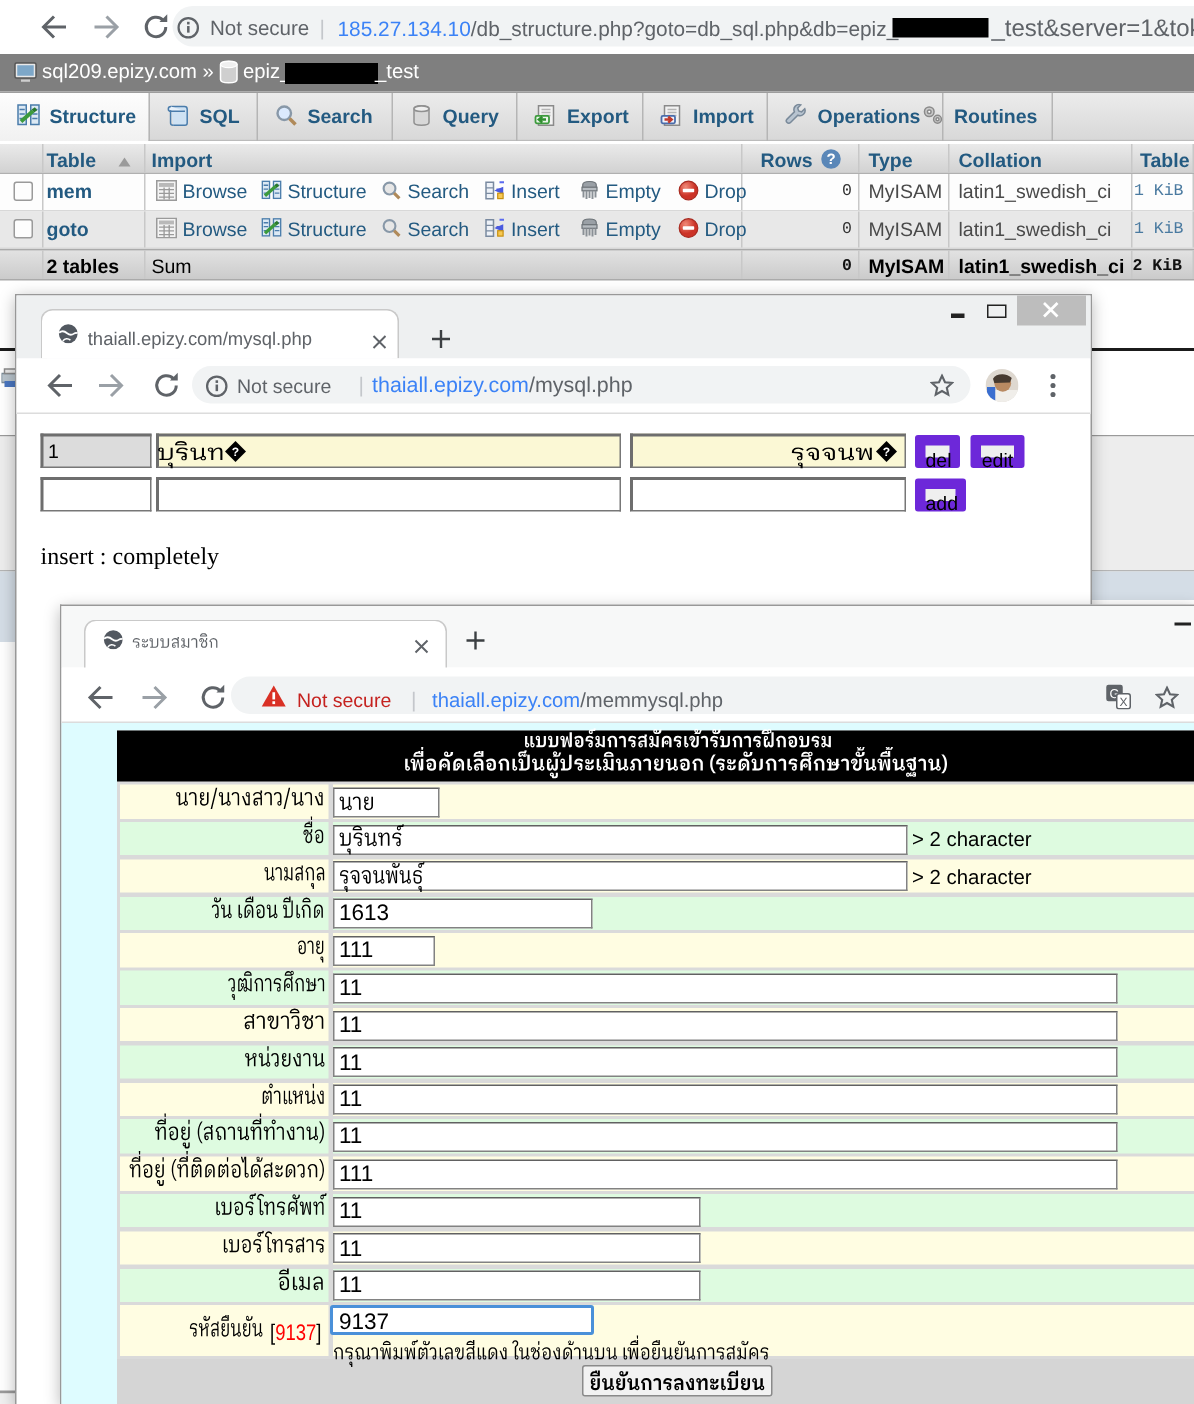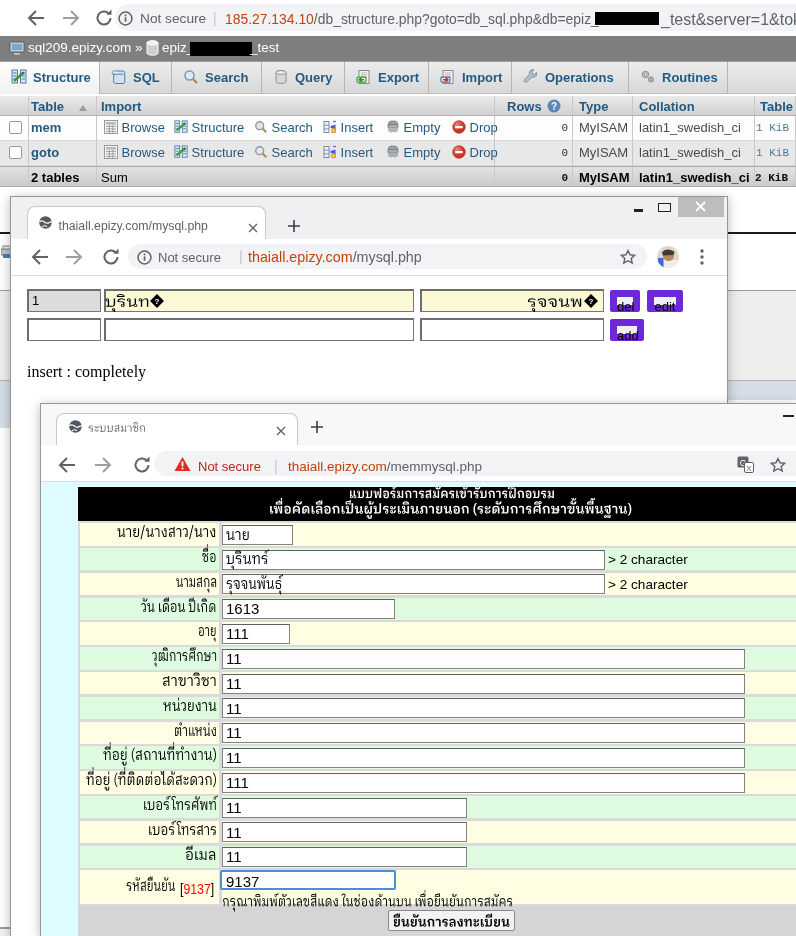--- a/index.html
+++ b/index.html
@@ -16,21 +16,21 @@
 .alink{color:#235a81;font-size:13px;white-space:nowrap}
 .tname{color:#235a81;font-weight:bold;font-size:13px}
 .mono{font-family:"Liberation Mono",monospace;font-size:11px}
 .win{position:absolute;background:#fff;border:1px solid #989898;box-shadow:0 2px 10px rgba(0,0,0,.28)}
 .tabstrip{position:absolute;left:0;top:0;width:100%;background:#eef0f1}
 .ctab{position:absolute;background:#fff;border:1px solid #c9c9c9;border-bottom:none;border-radius:8px 8px 0 0}
 .tabtitle{position:absolute;font-size:12px;color:#5f6368;white-space:nowrap}
 .toolbar{position:absolute;left:0;width:100%;background:#fff;border-bottom:1px solid #dcdcdc}
 .pill{position:absolute;background:#f1f3f4;border-radius:13px}
 .nsec{font-size:13px;color:#5f6368;white-space:nowrap}
-.urld{color:#c2410c}.urlg{color:#5f6368}
+.urld{color:#3b82f6}.urlg{color:#5f6368}
 .inp2{position:absolute;border:1px solid #777;border-top:2px solid #6e6e6e;border-left:2px solid #6e6e6e;background:#fff;font-size:13px;line-height:19px;padding:0 3px;white-space:nowrap;overflow:hidden}
 .btn2{position:absolute;background:#efefef;border:7px solid #6d28d9;border-radius:2px;font-size:13px;text-align:center;color:#000}
 .w3bg{position:absolute;background:#defcff}
 .ftable{position:absolute;background:#dadada}
 .finp{position:absolute;background:#fff;border:1px solid #828282;border-top:1px solid #616161}
 .fnum{font-size:15px;color:#000}
 </style></head><body>
 <div class="page">
     <svg class="abs" style="left:26px;top:8px" width="20" height="20" viewBox="0 0 20 20">
 <g stroke="#5f6368" stroke-width="2" fill="none">
@@ -106,21 +106,21 @@
     </svg>Export</div>
 <div class="ptab" style="left:429px;top:62px;width:83px;padding-left:11px"><svg class="ic" width="16" height="16" viewBox="0 0 16 16">
       <rect x="3" y="1.5" width="10" height="13" fill="#f2f2f2" stroke="#8a8a8a" stroke-width="1"></rect>
       <path d="M5 4h6M5 6h6M5 8h6" stroke="#b5b5b5" stroke-width="1"></path>
       <rect x="1" y="8.2" width="9" height="5" rx="1" fill="#eef2fb" stroke="#4a6cab" stroke-width="1.2"></rect>
       <path d="M3 10.7h4.5M5.5 8.7l2.3 2-2.3 2" stroke="#c0392b" stroke-width="1.6" fill="none"></path>
     </svg>Import</div>
 <div class="ptab" style="left:512px;top:62px;width:117px;padding-left:11px"><svg class="ic" width="16" height="16" viewBox="0 0 16 16">
       <path d="M13.5 3.5a3.4 3.4 0 0 1-4.6 4.3L4 12.7a1.6 1.6 0 0 1-2.3-2.3L6.6 5.5a3.4 3.4 0 0 1 4.3-4.6L8.8 3l.6 2 2 .6z" fill="#b8c4d0" stroke="#7a8a9a" stroke-width="1"></path>
     </svg>Operations</div>
-<div class="ptab" style="left:629px;top:62px;width:99px;padding-left:11px"><svg class="ic" width="16" height="16" viewBox="0 0 16 16">
+<div class="ptab" style="left:603px;top:62px;width:99px;padding-left:11px"><svg class="ic" width="16" height="16" viewBox="0 0 16 16">
       <g fill="#c9c9c9" stroke="#8a8a8a" stroke-width="1">
         <circle cx="5.5" cy="5.5" r="3.2"></circle>
         <circle cx="11" cy="10.5" r="2.6"></circle>
       </g>
       <circle cx="5.5" cy="5.5" r="1.2" fill="#fff" stroke="#8a8a8a"></circle>
       <circle cx="11" cy="10.5" r="1" fill="#fff" stroke="#8a8a8a"></circle>
     </svg>Routines</div>
 <div class="prow phead" style="top:96px;height:20px">
     <div class="pcell" style="left:0px;width:29px"></div>
     <div class="pcell" style="left:29px;width:68px"></div>

